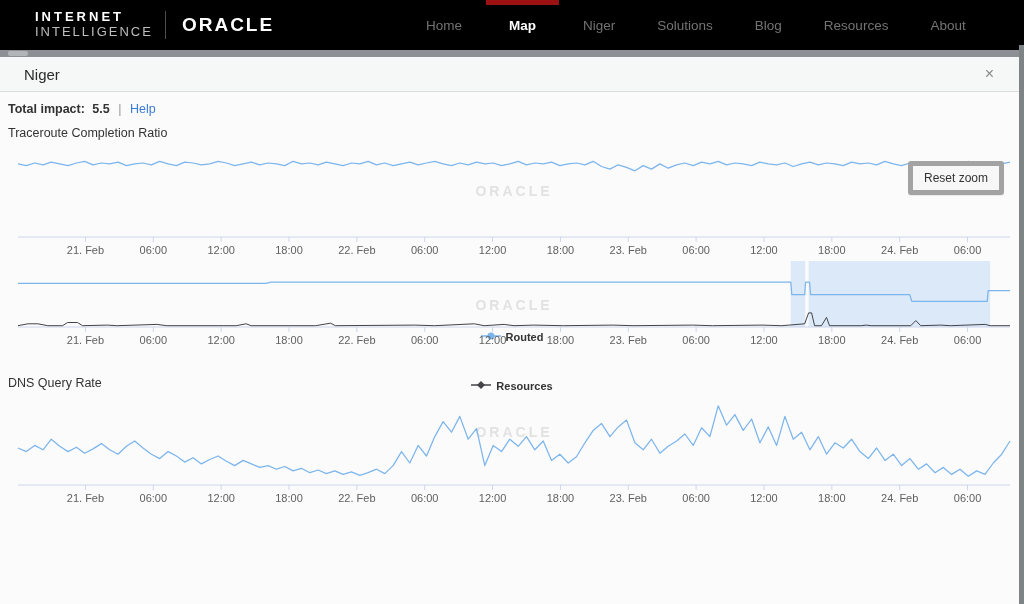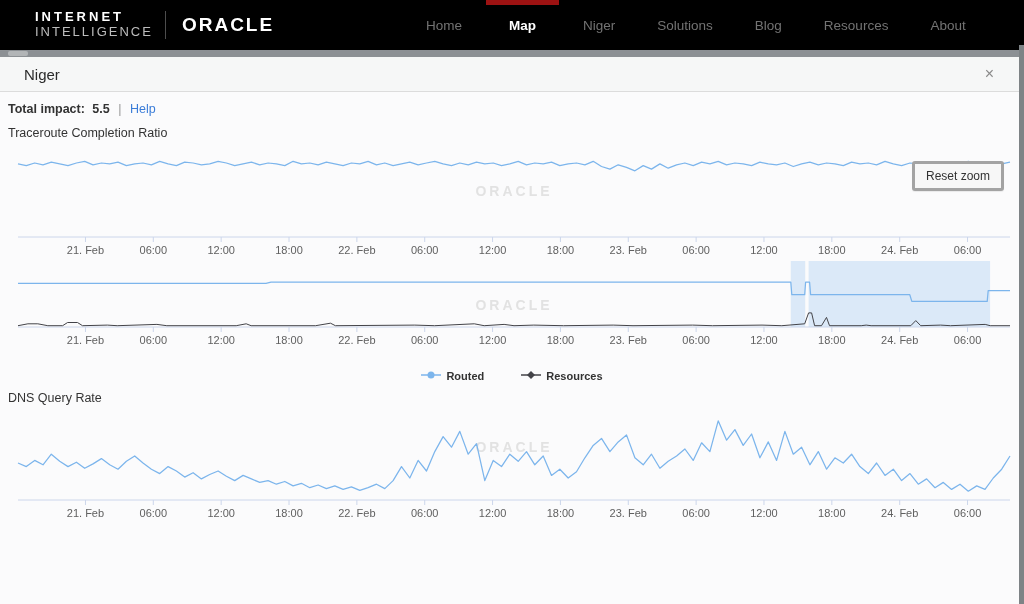--- a/index.html
+++ b/index.html
@@ -39,26 +39,26 @@
   .impact-row { font-size:12.5px; margin:4px 0 10px 0; color:#333; }
   .impact-strong { font-weight:bold; color:#333; }
   .impact-sep { color:#999; margin:0 5px; }
   .help-link { color:#3b7dd8; text-decoration:none; cursor:pointer; }
 
   .chart-title { font-size:12.5px; color:#333; margin:2px 0 1px 0; }
   .chart-wrap { position:relative; width:1008px; }
   .chart-wrap svg { display:block; }
 
   .reset-zoom { position:absolute; top:20px; right:12px; background:#f7f7f7;
-                border:3px solid #a3a3a3; border-radius:3px; padding:5px 11px;
+                border:5px solid #a3a3a3; border-radius:3px; padding:5px 11px;
                 font-size:12px; color:#333; font-family:"Liberation Sans", sans-serif;
                 box-shadow:0 1px 1px rgba(0,0,0,0.07); cursor:pointer; }
 
   .legend { display:flex; justify-content:center; align-items:center; gap:37px;
-            height:22px; margin-top:16px; }
+            height:22px; margin-top:1px;flex-direction:column; }
   .legend-item { display:flex; align-items:center; gap:5px; font-size:11px;
                  font-weight:bold; color:#333; cursor:pointer; }
 </style>
 </head>
 <body>
 
 <div class="topnav">
   <div class="brand">
     <div class="brand-line1">INTERNET</div>
     <div class="brand-line2">INTELLIGENCE</div>

